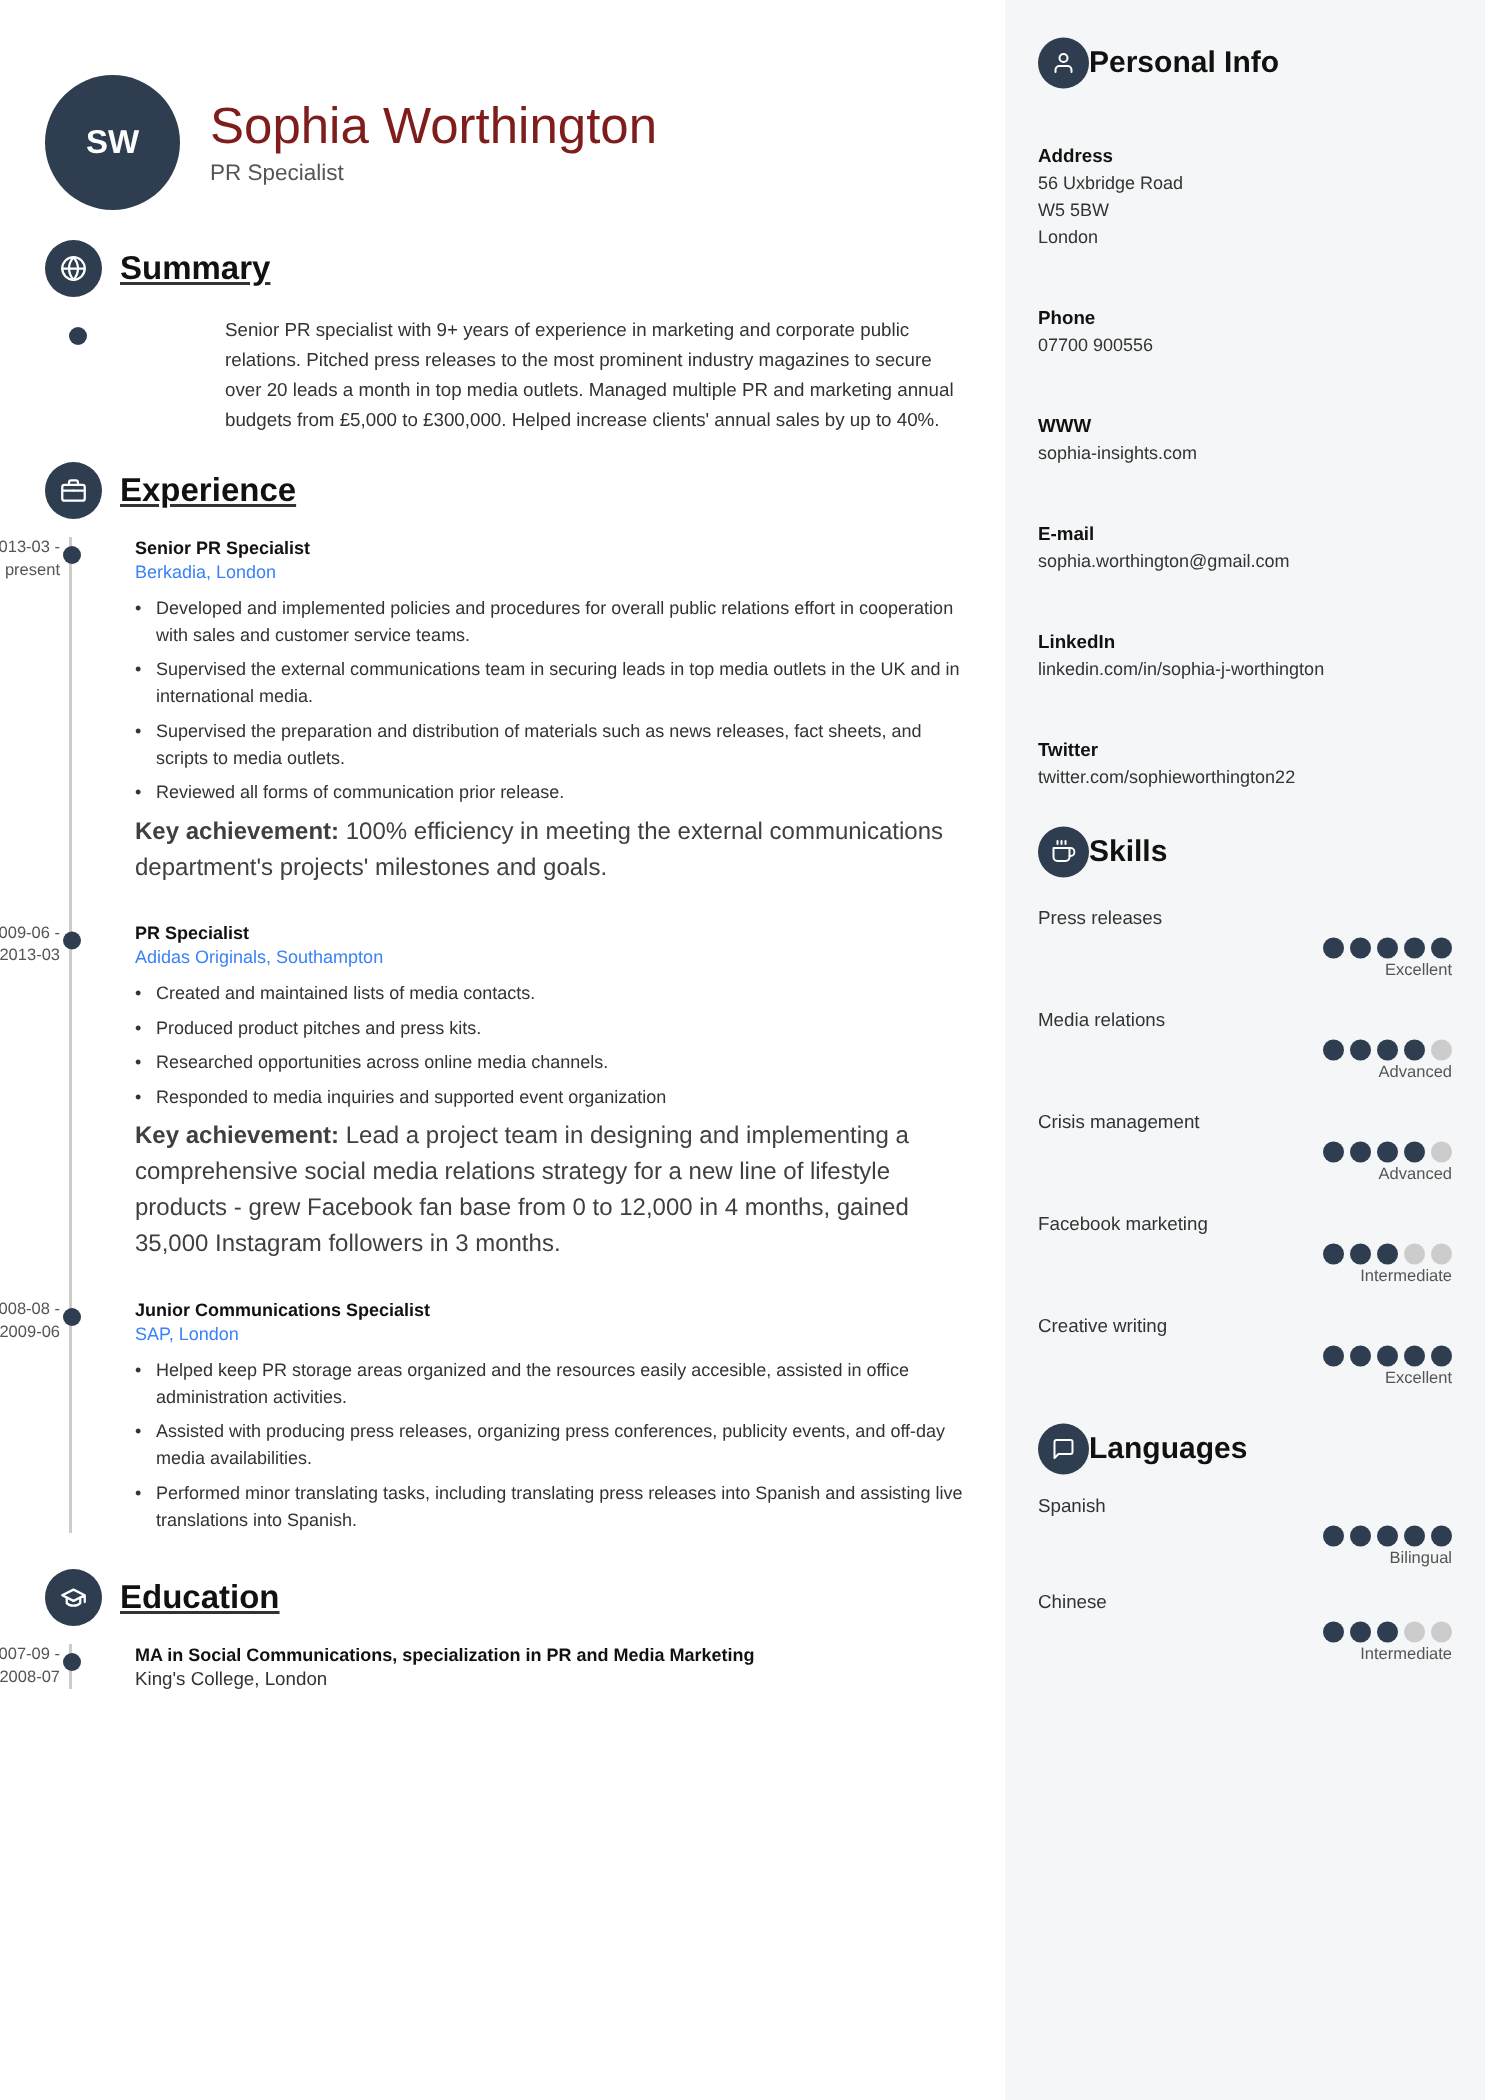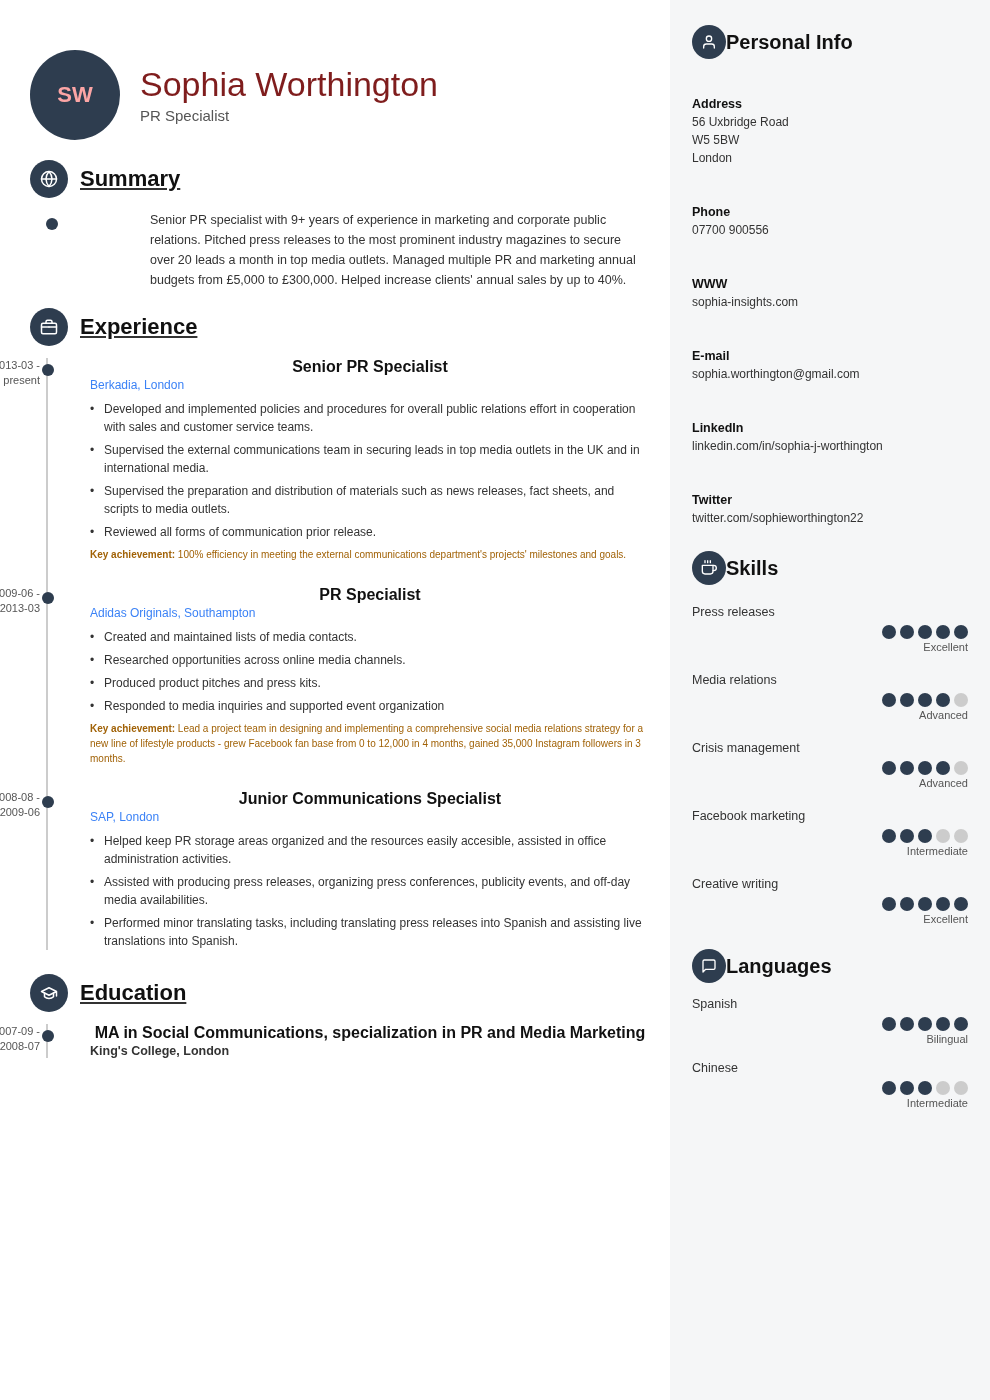--- a/index.html
+++ b/index.html
@@ -30,21 +30,21 @@
       gap: 20px;
     }
     .avatar {
       width: 90px;
       height: 90px;
       border-radius: 50%;
       background: #2e3d4f;
       display: flex;
       align-items: center;
       justify-content: center;
-      color: #fca5a5;
+      color: #ffffff;
       font-size: 22px;
       font-weight: bold;
       flex-shrink: 0;
     }
     .header-text h1 {
       font-size: 34px;
       font-weight: 400;
       color: #7f1d1d;
       line-height: 1.1;
     }
@@ -123,25 +123,24 @@
       position: absolute;
       left: -130px;
       top: 0;
       font-size: 11px;
       color: #555;
       text-align: right;
       width: 80px;
       line-height: 1.4;
     }
     .job-title {
-      font-size: 16px;
+      font-size: 12px;
       font-weight: bold;
       color: #111;
       margin-bottom: 2px;
-      text-align: center;
     }
     .job-company {
       font-size: 12px;
       color: #3b82f6;
       margin-bottom: 8px;
     }
     .job-bullets {
       list-style: none;
       padding: 0;
       margin-bottom: 6px;
@@ -154,22 +153,22 @@
       position: relative;
       line-height: 1.5;
     }
     .job-bullets li::before {
       content: '•';
       position: absolute;
       left: 0;
       color: #333;
     }
     .key-achievement {
-      font-size: 10px;
-      color: #a16207;
+      font-size: 16px;
+      color: #404040;
       line-height: 1.5;
     }
     .key-achievement strong {
       font-weight: bold;
     }
 
     
     .summary-text {
       font-size: 12.5px;
       color: #333;
@@ -275,21 +274,21 @@
     .lang-item {
       margin-bottom: 16px;
     }
     .lang-name {
       font-size: 12.5px;
       color: #333;
       margin-bottom: 6px;
     }
     .edu-school {
       font-size: 12.5px;
-      font-weight: bold;
+      font-weight: normal;
       color: #333;
     }
   </style>
 </head>
 <body>
 
 <div class="page">
 
   <div class="left-col">
 
@@ -357,22 +356,22 @@
 
           <div class="timeline-item">
             <div class="timeline-date">
               <span>2009-06 -</span><br>
               <span>2013-03</span>
             </div>
             <div class="job-title">PR Specialist</div>
             <div class="job-company">Adidas Originals, Southampton</div>
             <ul class="job-bullets">
               <li>Created and maintained lists of media contacts.</li>
+              <li>Produced product pitches and press kits.</li>
               <li>Researched opportunities across online media channels.</li>
-              <li>Produced product pitches and press kits.</li>
               <li>Responded to media inquiries and supported event organization</li>
             </ul>
             <div class="key-achievement">
               <strong>Key achievement:</strong> <span>Lead a project team in designing and implementing a comprehensive social media relations strategy for a new line of lifestyle products - grew Facebook fan base from 0 to 12,000 in 4 months, gained 35,000 Instagram followers in 3 months.</span>
             </div>
           </div>
 
           <div class="timeline-item">
             <div class="timeline-date">
               <span>2008-08 -</span><br>

